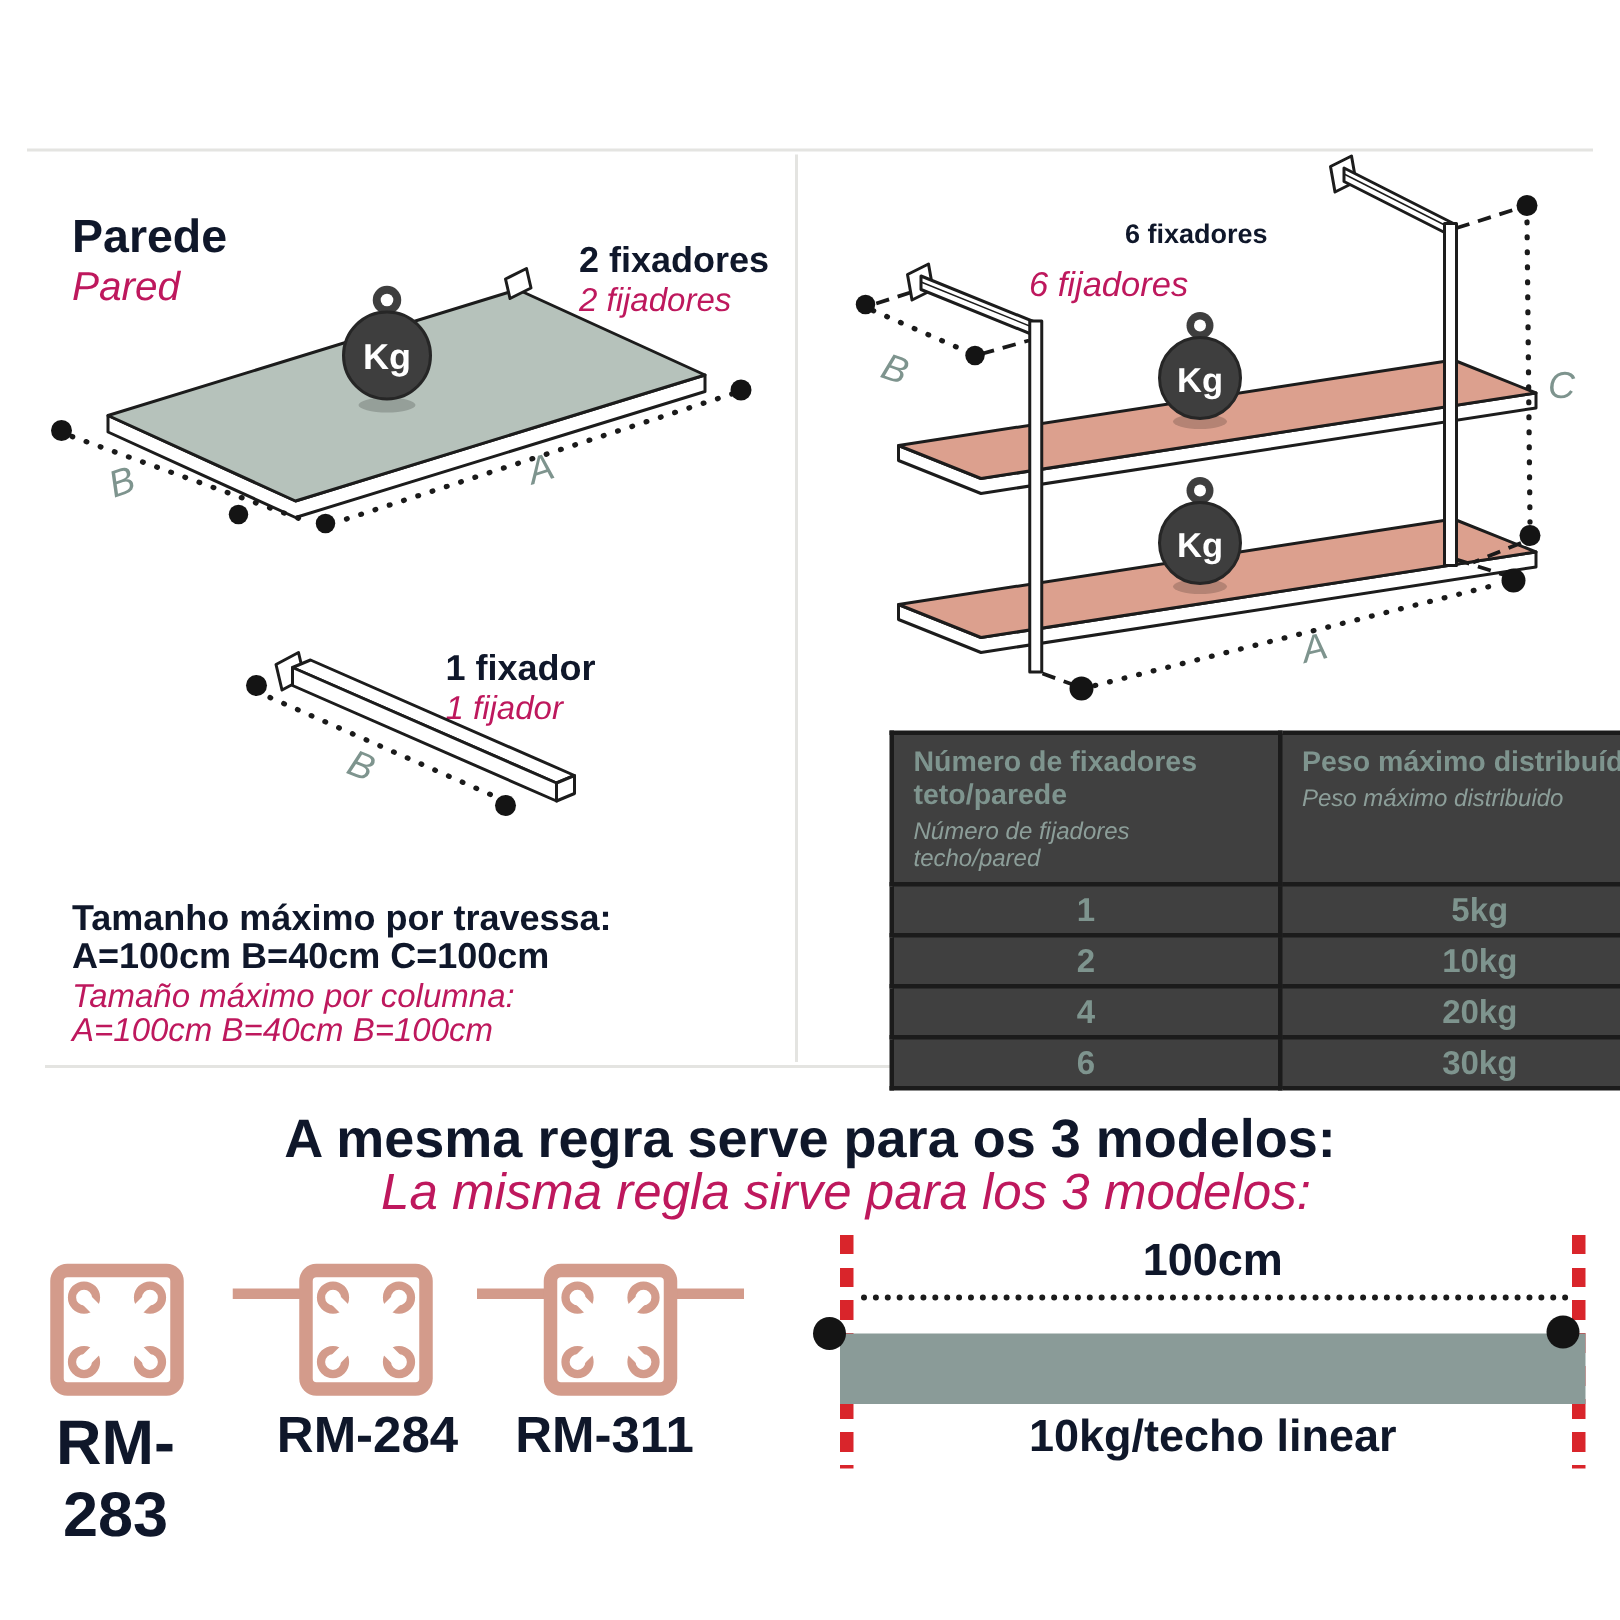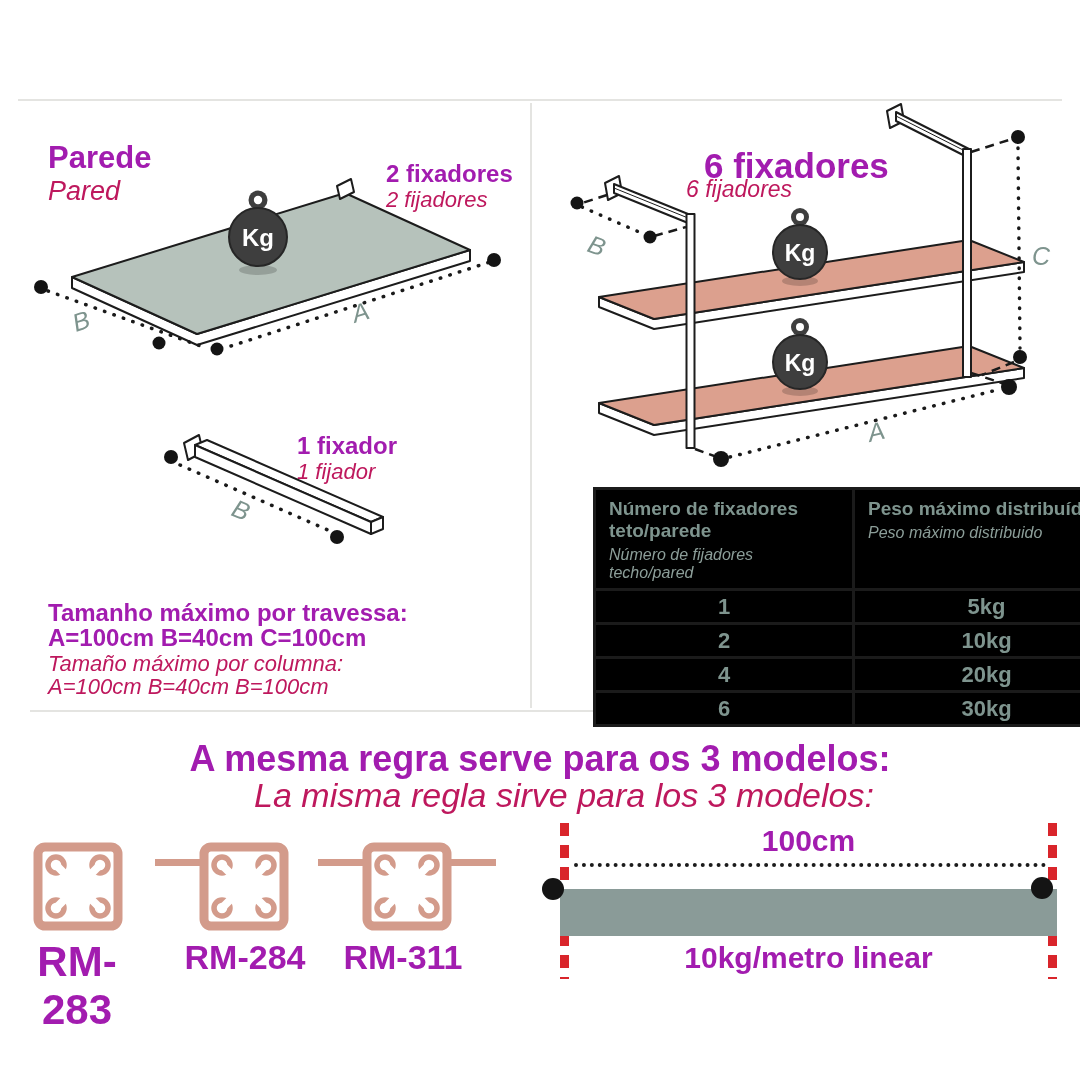--- a/index.html
+++ b/index.html
@@ -2,33 +2,33 @@
 <html><head>
 <meta charset="utf-8">
 <style>
   html,body{margin:0;padding:0;background:#fff;}
   .page{
     position:relative;width:1080px;height:1080px;background:#ffffff;
     font-family:"Liberation Sans", sans-serif;overflow:hidden;color:#7E948E;
   }
   .abs{position:absolute;}
   .hairline{background:#E4E4E1;}
-  .teal-bold{color:#a21caf;font-weight:bold;}
+  .teal-bold{color:#0f172a;font-weight:bold;}
   .teal-italic{color:#be185d;font-style:italic;}
   
   .dotline{stroke:#1a1a1a;stroke-width:3.5;stroke-dasharray:0.5 9.5;stroke-linecap:round;fill:none;}
   .dashline{stroke:#1a1a1a;stroke-width:2.5;stroke-dasharray:9 6;fill:none;}
   .ink{stroke:#1c1c1c;stroke-width:2;stroke-linejoin:round;}
   .white-face{fill:#ffffff;}
   .dimtxt{font-style:italic;font-size:25px;fill:#7E948E;font-family:"Liberation Sans",sans-serif;}
   .kgtxt{fill:#ffffff;font-weight:bold;font-family:"Liberation Sans",sans-serif;}
   .blkdot{fill:#141414;}
   
   table.fixers{border-collapse:collapse;width:473px;table-layout:fixed;}
-  table.fixers td,table.fixers th{border:3px solid #1b1b1b;background:#000000;}
+  table.fixers td,table.fixers th{border:3px solid #1b1b1b;background:#404040;}
   table.fixers th{width:233px;text-align:left;vertical-align:top;padding:8px 10px 6px 13px;font-weight:normal;}
   table.fixers th.c2{width:240px;}
   table.fixers .h-bold{color:#7E948E;font-weight:bold;font-size:19px;line-height:22px;}
   table.fixers .h-ital{color:#8C9E99;font-style:italic;font-size:16px;line-height:18px;margin-top:4px;}
   table.fixers td{height:31px;text-align:center;font-size:22px;font-weight:bold;color:#7E948E;padding:0;}
   .red-dash{
     width:9px;
     background:repeating-linear-gradient(to bottom,#D9252B 0 13px,rgba(0,0,0,0) 13px 22px);
   }
   .dot-rule{border-top:4px dotted #1b1b1b;height:0;}
@@ -105,21 +105,21 @@
     <text class="dimtxt" x="90" y="95" transform="rotate(22 90 95)">B</text>
   </svg>
 
   <div class="abs" style="left:48px;top:601px;">
     <div class="teal-bold" style="font-size:24px;line-height:24px;">Tamanho máximo por travessa:</div>
     <div class="teal-bold" style="font-size:24px;line-height:25px;">A=100cm B=40cm C=100cm</div>
     <div class="teal-italic" style="font-size:22px;line-height:23px;margin-top:2px;">Tamaño máximo por columna:</div>
     <div class="teal-italic" style="font-size:22px;line-height:23px;">A=100cm B=40cm B=100cm</div>
   </div>
 
-  <div class="abs teal-bold" style="left:704px;top:146px;font-size:35px;">6 fixadores</div>
+  <div class="abs teal-bold" style="left:750px;top:146px;font-size:18px;">6 fixadores</div>
   <div class="abs teal-italic" style="left:686px;top:176px;font-size:23px;">6 fijadores</div>
 
   <svg class="abs" style="left:550px;top:100px;" width="520" height="385" viewBox="0 0 520 385">
 
     <polygon class="white-face ink" points="55,83 69,76 72,93 58,100"></polygon>
     <polygon class="white-face ink" points="64,84 143,116 143,125 64,93"></polygon>
     <line x1="64" y1="88" x2="143" y2="120" stroke="#1c1c1c" stroke-width="1"></line>
     <polygon class="white-face ink" points="337,11 351,4 354,21 340,28"></polygon>
     <polygon class="white-face ink" points="346,12 419,49 419,58 346,21"></polygon>
     <line x1="346" y1="16" x2="419" y2="53" stroke="#1c1c1c" stroke-width="1"></line>
@@ -217,15 +217,15 @@
   <div class="abs teal-bold ctr" style="left:175px;top:938px;width:140px;font-size:34px;">RM-284</div>
   <div class="abs teal-bold ctr" style="left:333px;top:938px;width:140px;font-size:34px;">RM-311</div>
 
   <div class="abs red-dash" style="left:560px;top:823px;height:156px;"></div>
   <div class="abs red-dash" style="left:1048px;top:823px;height:156px;"></div>
   <div class="abs teal-bold ctr" style="left:560px;top:824px;width:497px;font-size:30px;">100cm</div>
   <div class="abs dot-rule" style="left:574px;top:863px;width:472px;"></div>
   <div class="abs" style="left:560px;top:889px;width:497px;height:47px;background:#8A9B98;"></div>
   <div class="abs big-dot" style="left:542px;top:878px;"></div>
   <div class="abs big-dot" style="left:1031px;top:877px;"></div>
-  <div class="abs teal-bold ctr" style="left:560px;top:941px;width:497px;font-size:30px;">10kg/metro linear</div>
+  <div class="abs teal-bold ctr" style="left:560px;top:941px;width:497px;font-size:30px;">10kg/techo linear</div>
 
 </div>
 
 </body></html>

